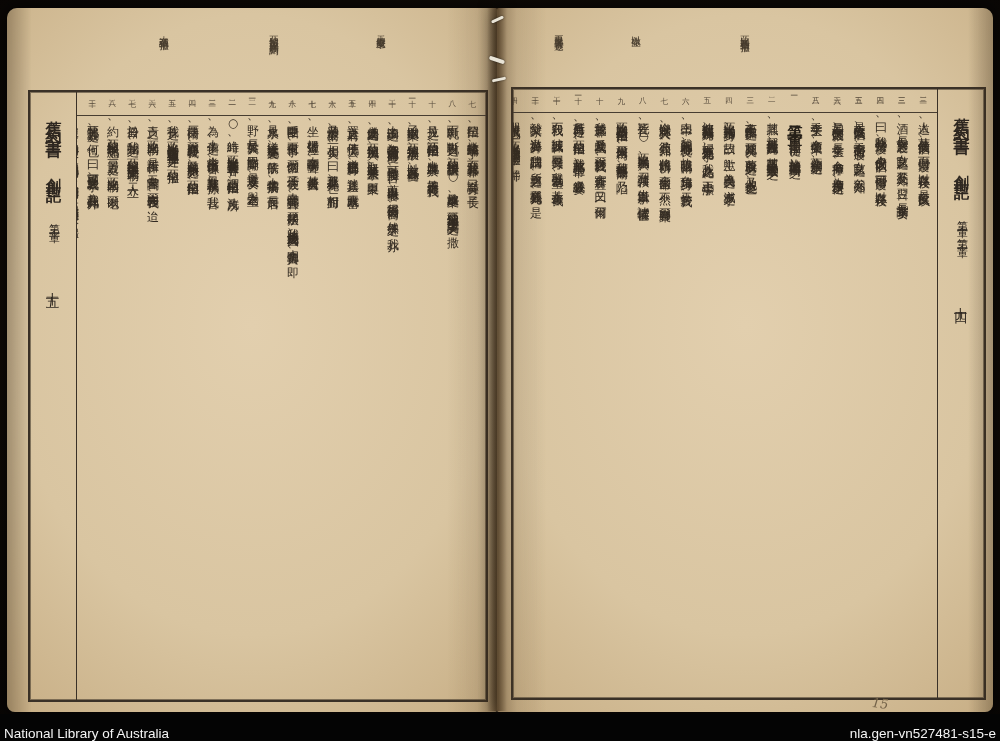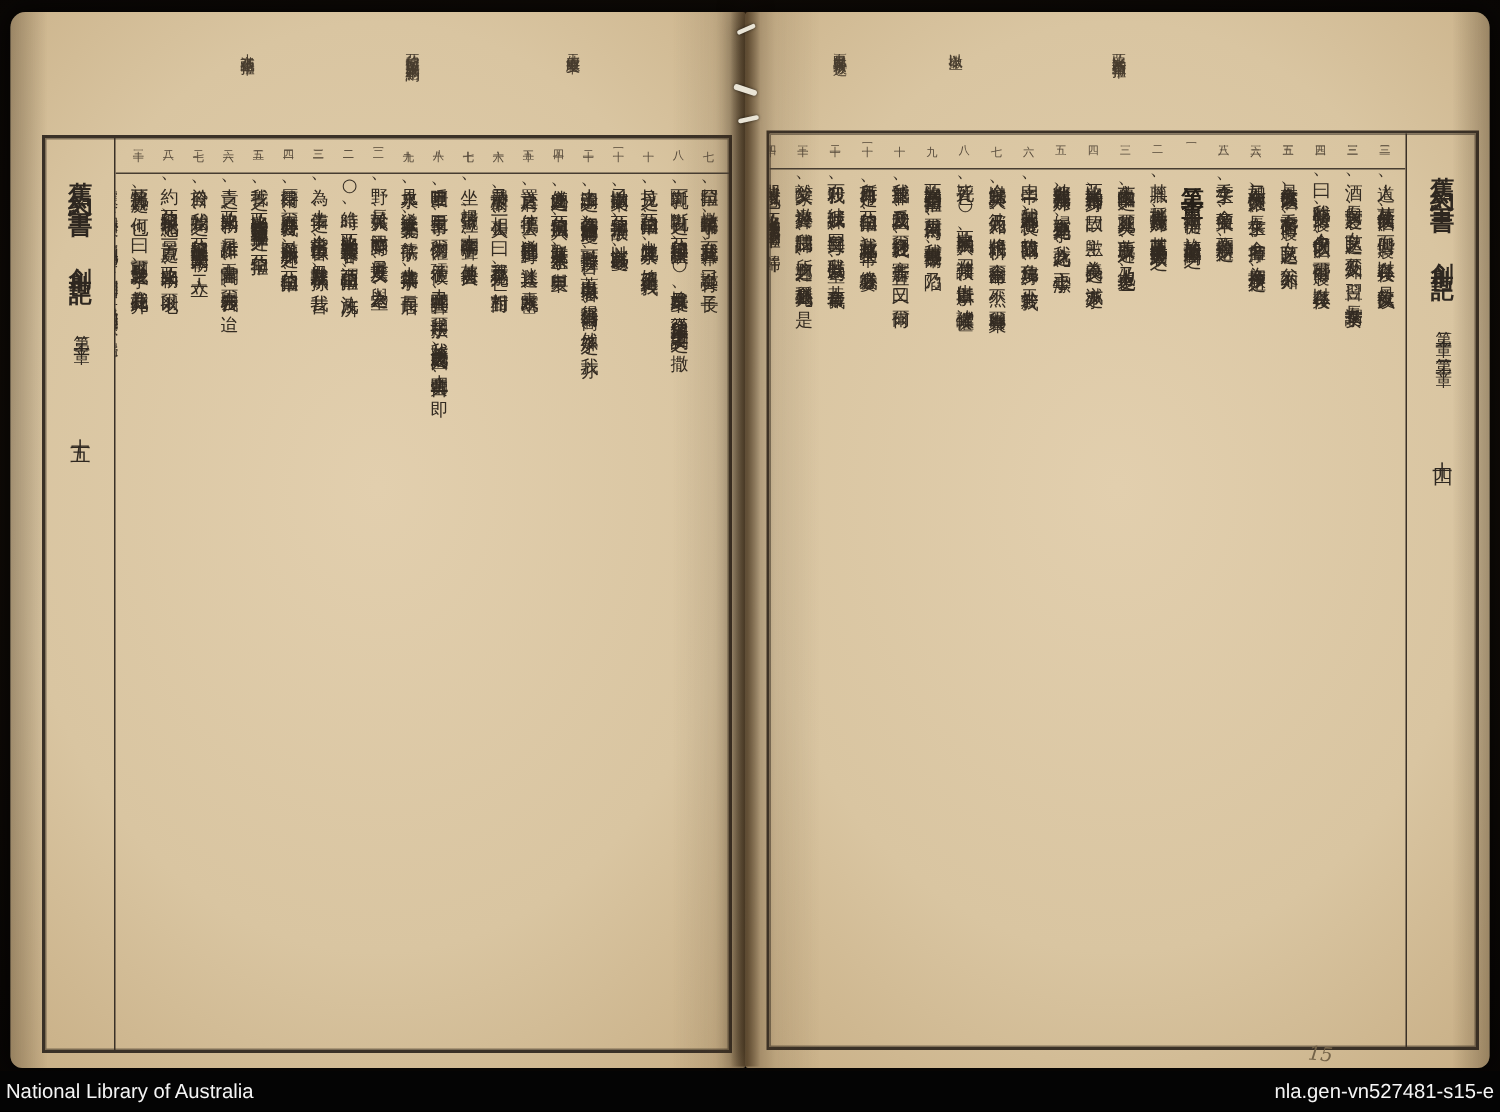--- a/index.html
+++ b/index.html
@@ -59,21 +59,21 @@
          background:linear-gradient(to right, rgba(0,0,0,0) 0%, rgba(59,41,20,.55) 45%, rgba(59,41,20,.6) 55%, rgba(0,0,0,0) 100%);}
   .stitch{position:absolute;background:#e9e4d6;border-radius:2px;box-shadow:0 0 2px rgba(0,0,0,.6);}
   .st1{left:491px;top:18px;width:13px;height:3px;transform:rotate(-24deg);}
   .st2{left:489px;top:58px;width:16px;height:3.5px;transform:rotate(18deg);}
   .st3{left:492px;top:78px;width:14px;height:3px;transform:rotate(-12deg);}
   
   .pencil{position:absolute;left:872px;top:696px;font-size:13px;font-style:italic;
           color:#746349;transform:rotate(6deg);}
   
   .footer{position:absolute;left:0;right:0;bottom:0;height:27px;background:#040404;
-          display:flex;justify-content:space-between;align-items:center;padding:0 4px;
+          display:flex;justify-content:space-between;align-items:flex-end;padding:0 4px;
           font-family:"Liberation Sans","DejaVu Sans",sans-serif;font-size:13.5px;color:#f5f5f5;}
 </style>
 </head>
 <body>
 
 <div class="stage">
 
   <div class="page page-l">
     <div class="annwrap">
         <div class="ann">天使安慰夏甲</div>

